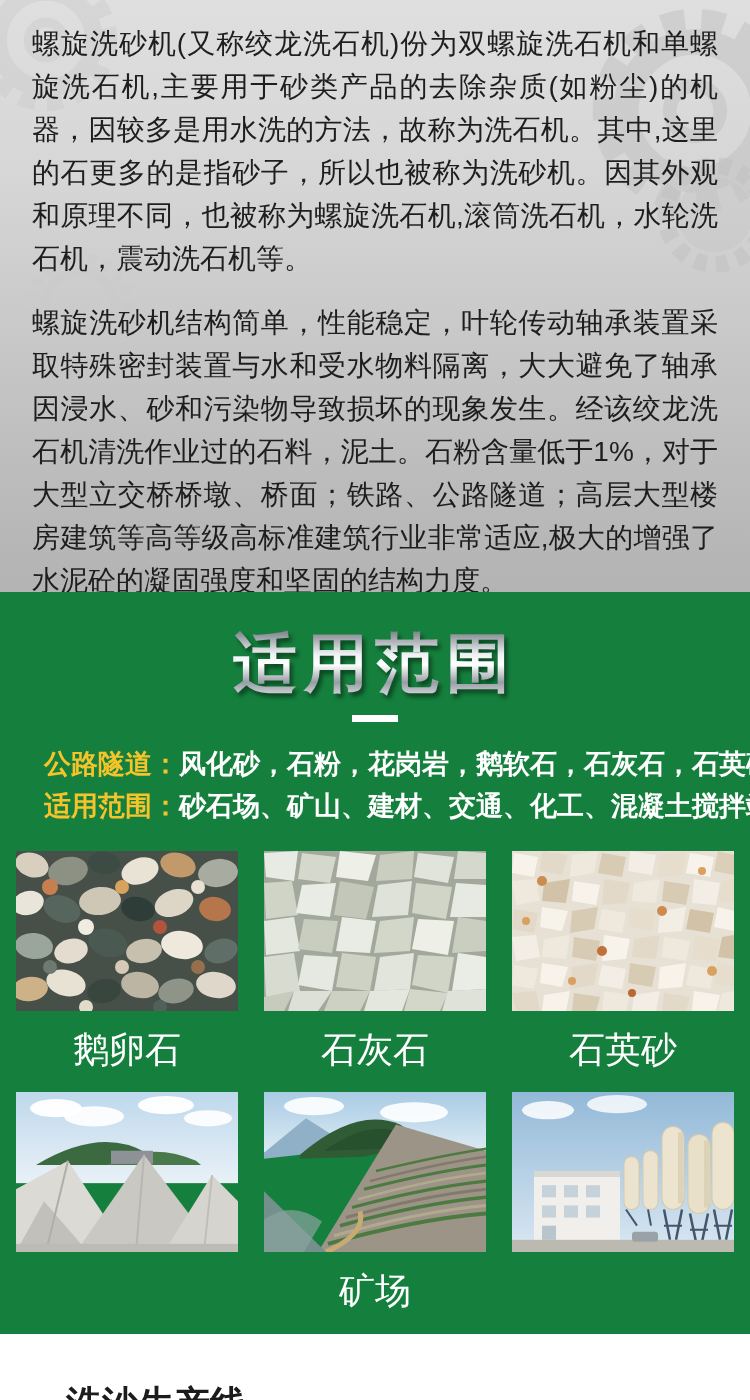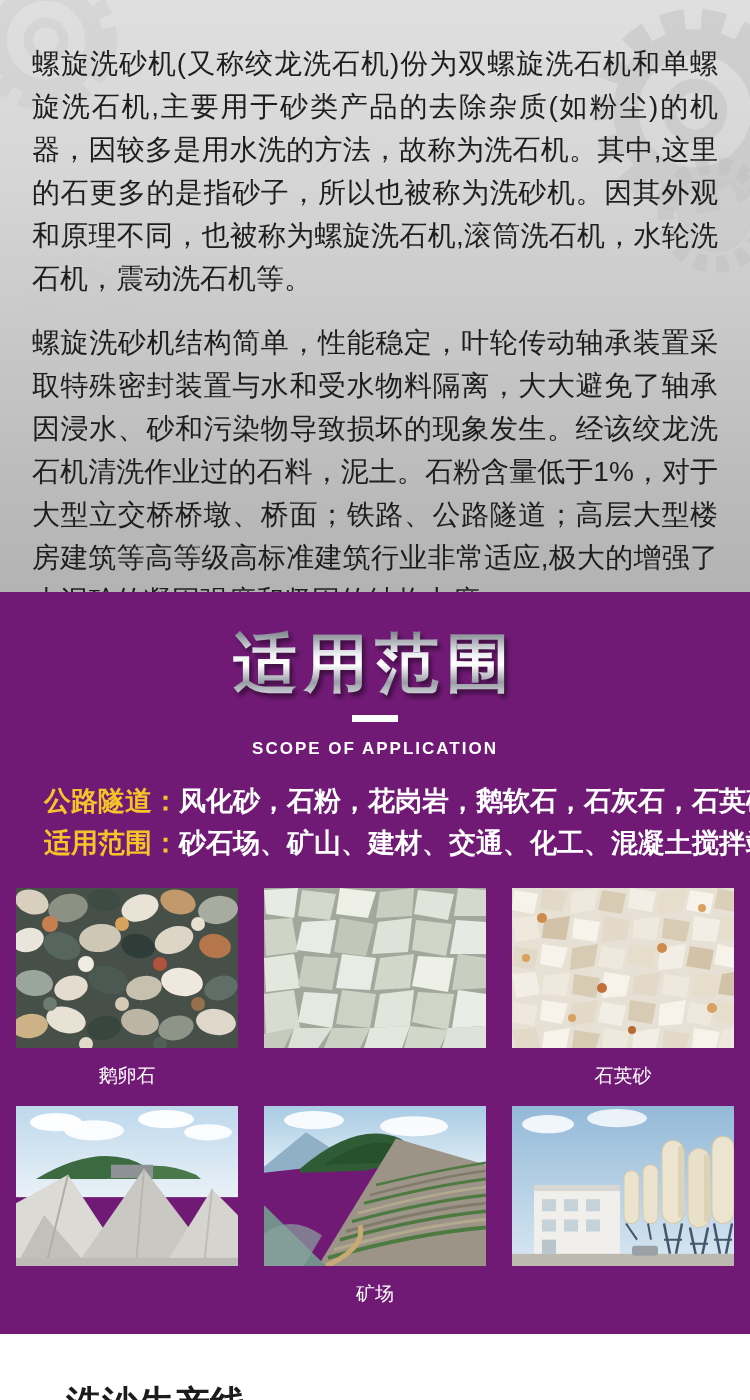--- a/index.html
+++ b/index.html
@@ -11,29 +11,29 @@
   
   .intro{
     position:relative;height:592px;overflow:hidden;
     background:linear-gradient(180deg,#dfdfdf 0%,#d6d6d6 30%,#bcbcbc 80%,#b3b3b3 100%);
   }
   .intro p{
     position:relative;z-index:2;margin:0;padding:0 32px;
     font-size:28px;line-height:43px;color:#1e1e1e;text-align:justify;
     text-justify:inter-ideograph;
   }
-  .intro .p1{padding-top:22px;margin-top:20px;}
+  .intro .p1{padding-top:22px;}
   .intro .p2{margin-top:21px;}
   .gear{position:absolute;z-index:1;}
   .gear1{right:-60px;top:-4px;width:230px;height:230px;opacity:.55;}
   .gear1b{right:-30px;top:150px;width:130px;height:130px;opacity:.4;}
   .gear2{left:-34px;top:-40px;width:160px;height:160px;opacity:.4;}
   .gear3{left:20px;top:246px;width:120px;height:120px;opacity:.3;}
   
-  .scope{height:742px;background:#701a75;overflow:hidden;}
+  .scope{height:742px;background:#15803d;overflow:hidden;}
   .title-wrap{padding-top:38px;text-align:center;}
   .title{
     display:inline-block;margin:0;
     font-size:64px;font-weight:900;letter-spacing:7px;line-height:1.05;
     background:linear-gradient(180deg,#7e848c 2%,#eef0f3 36%,#ffffff 52%,#989da5 78%,#d9dbdf 100%);
     -webkit-background-clip:text;background-clip:text;
     -webkit-text-fill-color:transparent;color:transparent;
     filter:drop-shadow(3px 4px 2px rgba(0,0,0,.45));
   }
   .divider{width:46px;height:7px;background:#ffffff;margin:18px auto 0;}
@@ -47,21 +47,21 @@
   }
   .usage .label{color:#f6c32a;}
   .usage.second{margin-top:4px;}
   .gallery{
     margin:26px 16px 0;display:grid;
     grid-template-columns:repeat(3,222px);justify-content:space-between;
   }
   .gallery figure{margin:0;}
   .photo{width:222px;height:160px;display:block;}
   .gallery figcaption{
-    padding:15px 0 17px;text-align:center;color:#ffffff;font-size:19px;
+    padding:15px 0 17px;text-align:center;color:#ffffff;font-size:36px;
   }
   
   .footer{height:66px;background:#ffffff;overflow:hidden;}
   .footer h2{margin:46px 0 0 66px;font-size:36px;font-weight:bold;color:#1c1c1c;}
 </style>
 </head>
 <body>
 
 <section class="intro">
   <svg class="gear gear1" viewBox="0 0 200 200">
@@ -84,21 +84,20 @@
   </svg>
   <p class="p1">螺旋洗砂机(又称绞龙洗石机)份为双螺旋洗石机和单螺旋洗石机,主要用于砂类产品的去除杂质(如粉尘)的机器，因较多是用水洗的方法，故称为洗石机。其中,这里的石更多的是指砂子，所以也被称为洗砂机。因其外观和原理不同，也被称为螺旋洗石机,滚筒洗石机，水轮洗石机，震动洗石机等。</p>
   <p class="p2">螺旋洗砂机结构简单，性能稳定，叶轮传动轴承装置采取特殊密封装置与水和受水物料隔离，大大避免了轴承因浸水、砂和污染物导致损坏的现象发生。经该绞龙洗石机清洗作业过的石料，泥土。石粉含量低于1%，对于大型立交桥桥墩、桥面；铁路、公路隧道；高层大型楼房建筑等高等级高标准建筑行业非常适应,极大的增强了水泥砼的凝固强度和坚固的结构力度。</p>
 </section>
 
 <section class="scope">
   <div class="title-wrap">
     <h1 class="title">适用范围</h1>
   </div>
   <div class="divider"></div>
-  <div class="subtitle">SCOPE OF APPLICATION</div>
 
   <div class="usage">
     <span class="label">公路隧道：</span><span>风化砂，石粉，花岗岩，鹅软石，石灰石，石英砂等</span>
   </div>
   <div class="usage second">
     <span class="label">适用范围：</span><span>砂石场、矿山、建材、交通、化工、混凝土搅拌站等</span>
   </div>
 
   <div class="gallery">
 
@@ -170,20 +169,21 @@
           <polygon points="116,106 150,102 146,138 110,140" fill="#e2e5dc"></polygon>
         <polygon points="154,104 190,106 184,142 148,134" fill="#d0d5c8"></polygon>
           <polygon points="194,102 222,106 222,138 188,140" fill="#eaede5"></polygon>
         <polygon points="0,146 30,140 20,160 0,160" fill="#c6cbbe"></polygon>
           <polygon points="30,140 68,140 54,160 24,160" fill="#dde0d7"></polygon>
         <polygon points="68,140 106,140 96,160 60,160" fill="#ccd1c4"></polygon>
           <polygon points="106,140 146,138 138,160 100,160" fill="#e4e7de"></polygon>
         <polygon points="146,138 184,142 176,160 140,160" fill="#d2d7ca"></polygon>
           <polygon points="184,140 222,138 222,160 178,160" fill="#dfe2d9"></polygon>
       </svg>
+      <figcaption>石灰石</figcaption>
     </figure>
 
     <figure>
       <svg class="photo" viewBox="0 0 222 160" preserveAspectRatio="none">
         <rect width="222" height="160" fill="#e7e0d4"></rect>
         <polygon points="2,2 26,6 22,26 0,22" fill="#f7f3eb"></polygon>
           <polygon points="30,0 56,4 50,24 28,20" fill="#e2d9c9"></polygon>
         <polygon points="60,4 86,0 82,22 58,26" fill="#efe8dc"></polygon>
           <polygon points="90,2 114,6 110,26 86,22" fill="#d8cbb4"></polygon>
         <polygon points="118,0 144,4 140,24 116,20" fill="#f3eee5"></polygon>

